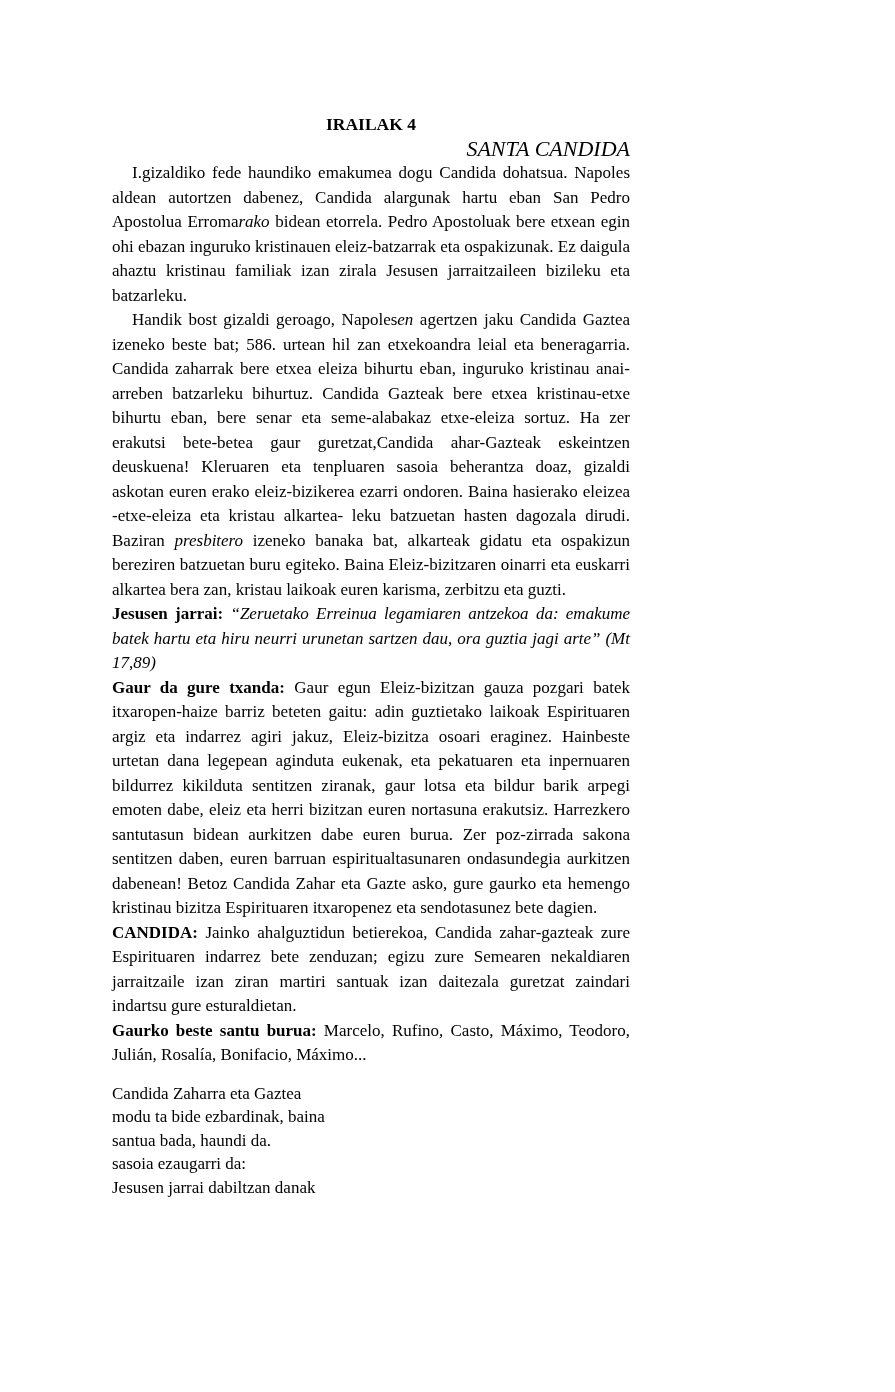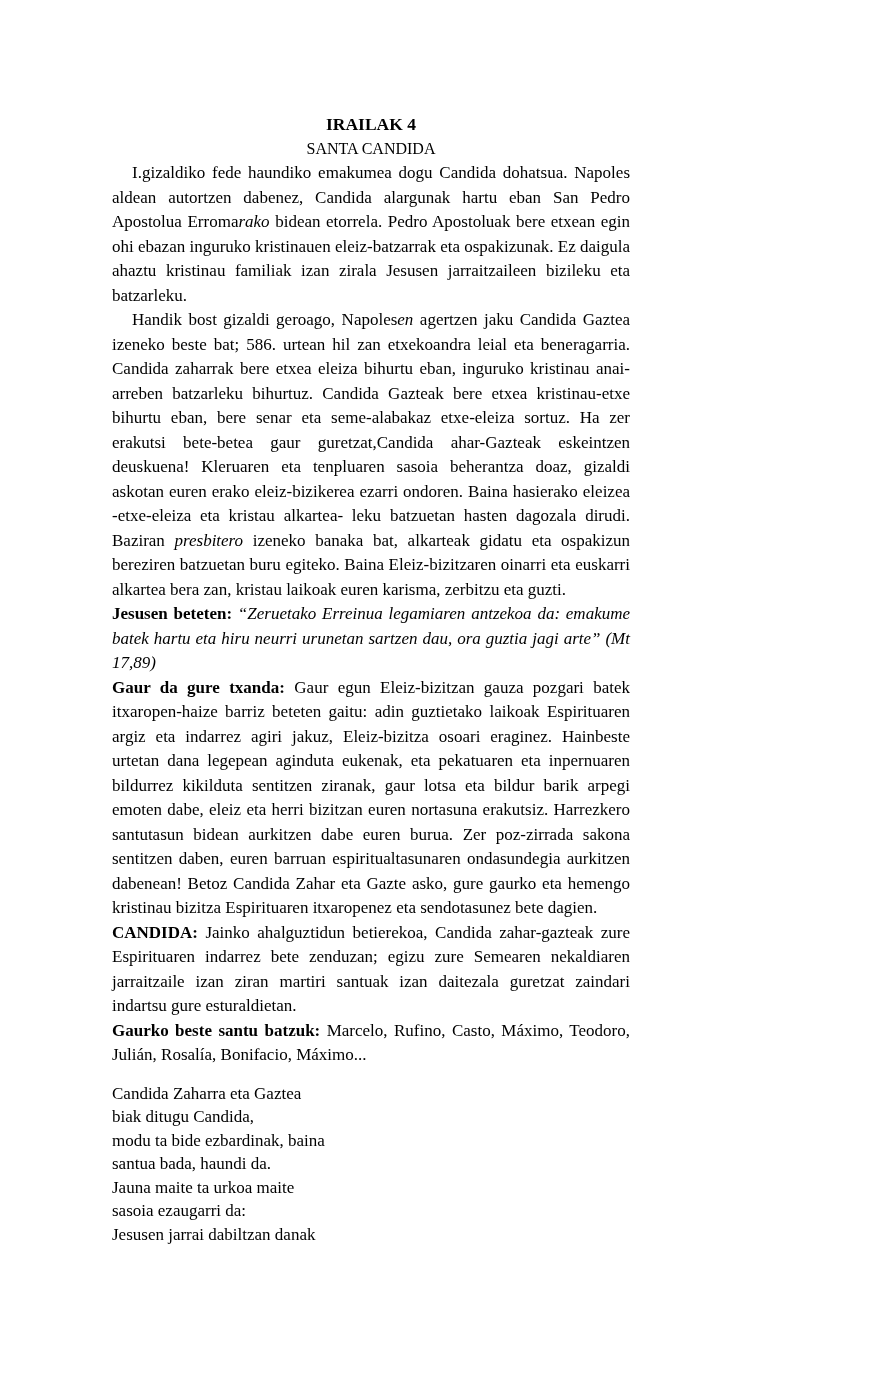--- a/index.html
+++ b/index.html
@@ -22,23 +22,24 @@
   }
   .doc-title {
     margin: 0;
     font-size: 17.5px;
     font-weight: bold;
     text-align: center;
     line-height: 24.5px;
   }
   .doc-subtitle {
     margin: 0;
-    font-size: 16px;
+    font-size: 22px;
     font-weight: normal;
-    text-align: center;
+    font-style: italic;
+    text-align: right;
     line-height: 24.5px;
   }
   p.body-p {
     margin: 0;
     text-align: justify;
   }
   .indent { text-indent: 20px; }
   .first  { margin-top: 19px; }
   .sect   { margin-top: 31px; }
   .sect-lg{ margin-top: 30px; }
@@ -56,42 +57,40 @@
 <div class="page">
 
   <h1 class="doc-title">IRAILAK 4</h1>
   <h2 class="doc-subtitle">SANTA CANDIDA</h2>
 
   <p class="body-p indent first"><span>I.gizaldiko fede haundiko emakumea dogu Candida dohatsua. Napoles aldean autortzen dabenez, Candida alargunak hartu eban San Pedro Apostolua Erroma</span><em class="run-italic">rako</em><span> bidean etorrela. Pedro Apostoluak bere etxean egin ohi ebazan inguruko kristinauen eleiz-batzarrak eta ospakizunak. Ez daigula ahaztu kristinau familiak izan zirala Jesusen jarraitzaileen bizileku eta batzarleku.</span></p>
 
   <p class="body-p indent"><span>Handik bost gizaldi geroago, Napoles</span><em class="run-italic">en</em><span> agertzen jaku Candida Gaztea izeneko beste bat; 586. urtean hil zan etxekoandra leial eta beneragarria. Candida zaharrak bere etxea eleiza bihurtu eban, inguruko kristinau anai-arreben batzarleku bihurtuz. Candida Gazteak bere etxea kristinau-etxe bihurtu eban, bere senar eta seme-alabakaz etxe-eleiza sortuz. Ha zer erakutsi bete-betea gaur guretzat,Candida ahar-Gazteak eskeintzen deuskuena! Kleruaren eta tenpluaren sasoia beherantza doaz, gizaldi askotan euren erako eleiz-bizikerea ezarri ondoren. Baina hasierako eleizea -etxe-eleiza eta kristau alkartea- leku batzuetan hasten dagozala dirudi. Baziran </span><em class="run-italic">presbitero</em><span> izeneko banaka bat, alkarteak gidatu eta ospakizun bereziren batzuetan buru egiteko. Baina Eleiz-bizitzaren oinarri eta euskarri alkartea bera zan, kristau laikoak euren karisma, zerbitzu eta guzti.</span></p>
 
   <p class="body-p sect">
-    <strong class="label">Jesusen beteten:</strong>
+    <strong class="label">Jesusen jarrai:</strong>
     <em class="quote">“Zeruetako Erreinua legamiaren antzekoa da: emakume batek hartu eta hiru neurri urunetan sartzen dau, ora guztia jagi arte” (Mt 17,89)</em>
   </p>
 
   <p class="body-p sect">
     <strong class="label">Gaur da gure txanda:</strong>
     <span>Gaur egun Eleiz-bizitzan gauza pozgari batek itxaropen-haize barriz beteten gaitu: adin guztietako laikoak Espirituaren argiz eta indarrez agiri jakuz, Eleiz-bizitza osoari eraginez. Hainbeste urtetan dana legepean aginduta eukenak, eta pekatuaren eta inpernuaren bildurrez kikilduta sentitzen ziranak, gaur lotsa eta bildur barik arpegi emoten dabe, eleiz eta herri bizitzan euren nortasuna erakutsiz. Harrezkero santutasun bidean aurkitzen dabe euren burua. Zer poz-zirrada sakona sentitzen daben, euren barruan espiritualtasunaren ondasundegia aurkitzen dabenean! Betoz Candida Zahar eta Gazte asko, gure gaurko eta hemengo kristinau bizitza Espirituaren itxaropenez eta sendotasunez bete dagien.</span>
   </p>
 
   <p class="body-p sect-lg">
     <strong class="label">CANDIDA:</strong>
     <span>Jainko ahalguztidun betierekoa, Candida zahar-gazteak zure Espirituaren indarrez bete zenduzan; egizu zure Semearen nekaldiaren jarraitzaile izan ziran martiri santuak izan daitezala guretzat zaindari indartsu gure esturaldietan.</span>
   </p>
 
   <p class="body-p sect-lg">
-    <strong class="label">Gaurko beste santu batzuk:</strong>
+    <strong class="label">Gaurko beste santu burua:</strong>
     <span>Marcelo, Rufino, Casto, Máximo, Teodoro, Julián, Rosalía, Bonifacio, Máximo...</span>
   </p>
 
   <div class="poem">
     <div class="poem-line">Candida Zaharra eta Gaztea</div>
-    <div class="poem-line">biak ditugu Candida,</div>
     <div class="poem-line">modu ta bide ezbardinak, baina</div>
     <div class="poem-line">santua bada, haundi da.</div>
-    <div class="poem-line">Jauna maite ta urkoa maite</div>
     <div class="poem-line">sasoia ezaugarri da:</div>
     <div class="poem-line">Jesusen jarrai dabiltzan danak</div>
   </div>
 
 </div>
 
 </body></html>

